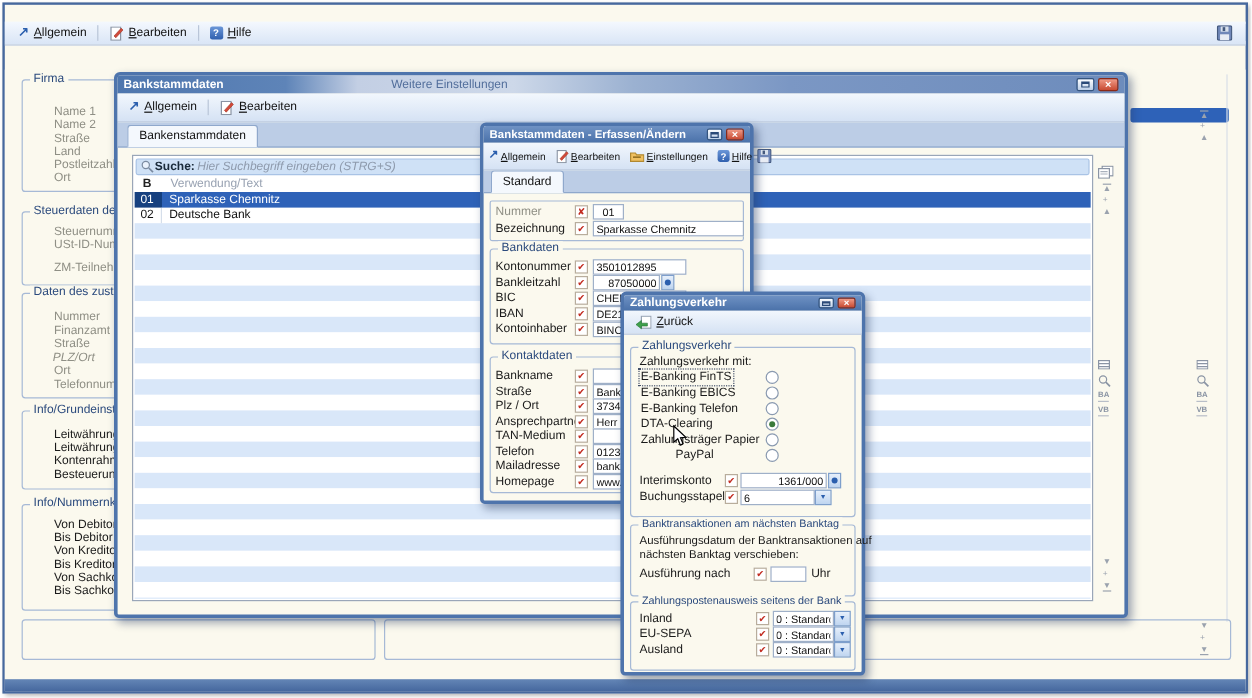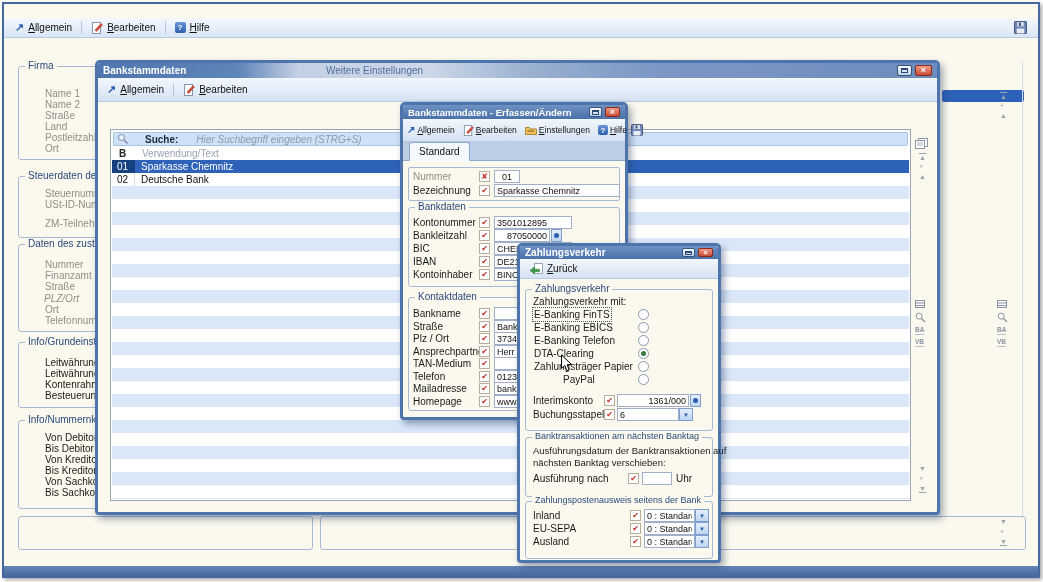--- a/index.html
+++ b/index.html
@@ -69,21 +69,21 @@
   .bluebtn .dot { width:5px; height:5px; border-radius:50%; background:#2B5FAE; }
   .ddbtn { position:absolute; width:14px; height:13px; background:linear-gradient(#E6EFFB,#BFD5F0);
     border:1px solid #7E9FCC; color:#2B5FAE; font-size:6px; display:flex; align-items:center; justify-content:center; }
   .radio { position:absolute; width:11px; height:11px; border-radius:50%; background:#fff; border:1px solid #8A9AB0; }
   .radio.sel::after { content:""; position:absolute; left:2px; top:2px; width:5px; height:5px; border-radius:50%; background:#3A7A3A; }
   .optlbl.focused { outline:1px dotted #44506A; outline-offset:1px; }
 
   
   .tablebox { position:absolute; left:12px; top:66px; width:801px; height:372px; background:#fff; border:1px solid #9AA6B8; }
   .searchrow { position:absolute; left:2px; top:2px; right:2px; height:14px; background:#CFE1F6;
-    border:1px solid #A9C3E5; border-radius:2px; display:flex; align-items:center; gap:16px; padding:0 3px; }
+    border:1px solid #A9C3E5; border-radius:2px; display:flex; align-items:center; gap:0; padding:0 3px; }
   .searchrow .slbl { font-size:10px; font-weight:bold; color:#1a2a3a; }
   .searchrow input { flex:1; border:none; background:transparent; font-size:10px; font-style:italic; color:#333;
     outline:none; font-family:"Liberation Sans",sans-serif; }
   .searchrow input::placeholder { color:#8E9AAC; font-style:italic; }
   .thead { position:absolute; left:1px; top:18px; right:1px; height:12px; font-size:10px; }
   .thead .hb { position:absolute; left:7px; top:0; font-weight:bold; color:#222; }
   .thead .ht { position:absolute; left:30px; top:0; color:#98A2B2; }
   .rows { position:absolute; left:1px; top:30px; right:1px; bottom:1px; overflow:hidden; }
   .t-row { display:flex; height:13px; font-size:10px; color:#111; }
   .t-row .cnr { width:23px; padding-left:5px; border-right:1px solid #D5DEEA; display:flex; align-items:center; }
@@ -228,20 +228,23 @@
         <span><u>A</u>llgemein</span>
       </span>
       <span class="tsep"></span>
       <span class="titem">
         <svg width="12" height="12" viewBox="0 0 12 12">
             <rect x="1.5" y="0.5" width="8" height="11" fill="#fff" stroke="#8A94A4"></rect>
             <path d="M4 8 L10 1.5 L11.5 3 L5.5 9.5 Z" fill="#D24A3A" stroke="#A03020" stroke-width="0.5"></path>
           </svg>
         <span><u>B</u>earbeiten</span>
       </span>
+    </div>
+    <div class="w-tabstrip" style="top:39px; height:21px;">
+      <span class="tab" style="left:8px;">Bankenstammdaten</span>
     </div>
 
     <div class="tablebox">
       <div class="searchrow">
         <svg width="12" height="12" viewBox="0 0 12 12">
             <circle cx="4.5" cy="4.5" r="3" fill="#EAF2FC" stroke="#7A8AA0"></circle>
             <line x1="7" y1="7" x2="10.5" y2="10.5" stroke="#7A8AA0" stroke-width="1.4"></line>
           </svg>
         <span class="slbl">Suche:</span>
         <input type="text" placeholder="Hier Suchbegriff eingeben (STRG+S)" style="">

